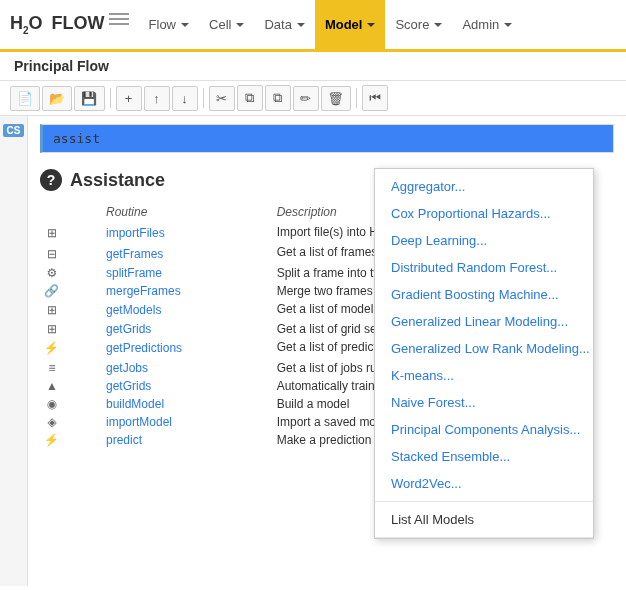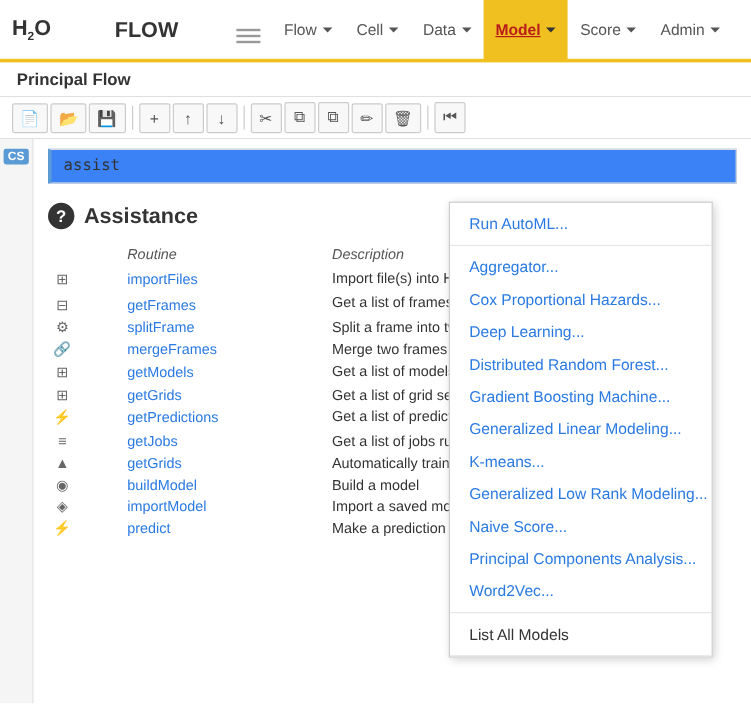--- a/index.html
+++ b/index.html
@@ -11,23 +11,22 @@
       border-bottom: 3px solid #f0c020;
       display: flex;
       align-items: center;
       height: 52px;
       padding: 0 10px;
       position: relative;
       z-index: 10;
     }
     .navbar-brand {
       display: flex;
-      align-items: flex-end;
+      align-items: flex-start;
       margin-right: 10px;
-      gap: 44px;
     }
     .brand-h2o {
       font-size: 18px;
       font-weight: bold;
       color: #333;
     }
     .brand-h2o sub { font-size: 10px; }
     .brand-flow {
       font-size: 18px;
       color: #333;
@@ -55,23 +54,22 @@
       color: #555;
       cursor: pointer;
       display: flex;
       align-items: center;
       gap: 3px;
       font-size: 13px;
       height: 52px;
     }
     .nav-item.active {
       background: #f0c020;
-      color: #b91c1c;
-      font-weight: bold;
-      text-decoration: underline;
+      color: #000000;
+      font-weight: bold;
     }
     .nav-item .caret {
       display: inline-block;
       width: 0;
       height: 0;
       border-left: 4px solid transparent;
       border-right: 4px solid transparent;
       border-top: 4px solid #555;
       margin-left: 2px;
     }
@@ -391,33 +389,31 @@
               <td><span class="routine-icon">⚡</span></td>
               <td><a class="routine-link" href="#">predict</a></td>
               <td class="desc-text">Make a prediction</td>
             </tr>
           </tbody>
       </table>
     </div>
   </div>
 
   <div class="dropdown-overlay" id="model-dropdown">
-  <div class="dropdown-section">
-        <div class="dropdown-item">Run AutoML...</div>
-      </div>
       <div class="dropdown-section">
         <div class="dropdown-item">Aggregator...</div>
         <div class="dropdown-item">Cox Proportional Hazards...</div>
         <div class="dropdown-item">Deep Learning...</div>
         <div class="dropdown-item">Distributed Random Forest...</div>
         <div class="dropdown-item">Gradient Boosting Machine...</div>
         <div class="dropdown-item">Generalized Linear Modeling...</div>
+        <div class="dropdown-item">Generalized Low Rank Modeling...</div>
         <div class="dropdown-item">K-means...</div>
-        <div class="dropdown-item">Generalized Low Rank Modeling...</div>
-        <div class="dropdown-item">Naive Score...</div>
+        <div class="dropdown-item">Naive Forest...</div>
         <div class="dropdown-item">Principal Components Analysis...</div>
+        <div class="dropdown-item">Stacked Ensemble...</div>
         <div class="dropdown-item">Word2Vec...</div>
       </div>
       <div class="dropdown-section">
         <div class="dropdown-item plain">List All Models</div>
       </div>
     </div>
 </div>
 
 </body></html>

